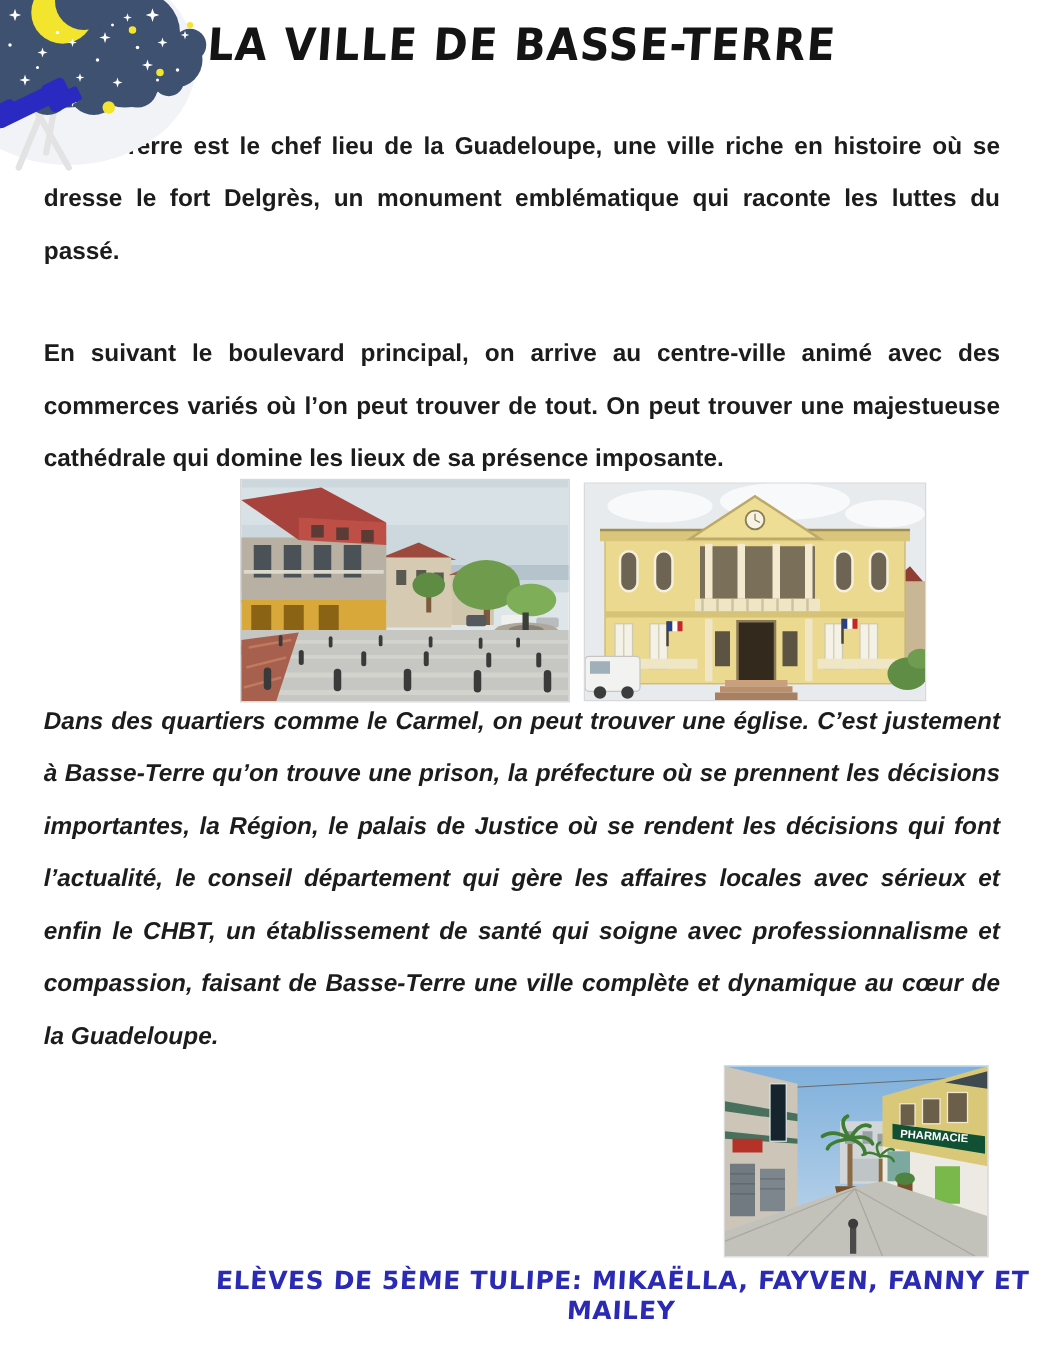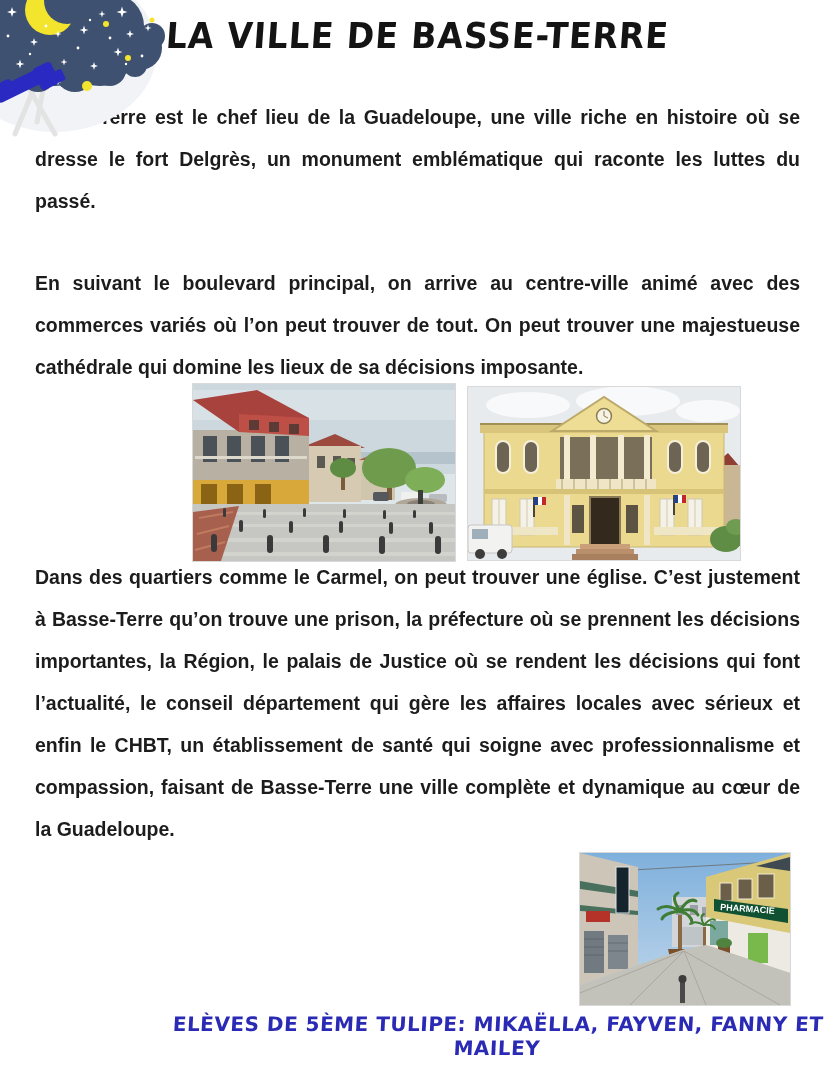--- a/index.html
+++ b/index.html
@@ -15,21 +15,21 @@
   }
   .title span{display:inline-block;transform:skewX(-4deg) scaleY(1.08);}
   
   .para{
     position:absolute;left:35px;width:765px;margin:0;
     font-size:19.5px;font-weight:bold;color:#1c1c1c;line-height:42px;
     text-align:justify;text-justify:inter-word;
   }
   .p1{top:96px;}
   .p2{top:262px;}
-  .p3{top:556px;}
+  .p3{top:556px;font-style:italic;}
   
   .clipart{position:absolute;top:0;left:0;z-index:6;}
   .photo{position:absolute;z-index:5;box-shadow:0 0 0 1px #d9d9d9;background:#fff;}
   .photo-a{top:384px;left:193px;}
   .photo-b{top:387px;left:468px;}
   .photo-c{top:853px;left:580px;}
   
   .footer{
     position:absolute;top:1012px;left:160px;width:675px;text-align:center;
     font-family:"DejaVu Sans",sans-serif;font-weight:bold;font-size:20px;
@@ -104,21 +104,21 @@
       <rect x="-6" y="78" width="58" height="15" rx="4" transform="rotate(-26 20 86)"></rect>
       <rect x="36" y="64" width="20" height="24" rx="4" transform="rotate(-26 46 76)"></rect>
       <rect x="55" y="70" width="9" height="12" rx="2" transform="rotate(-26 59 76)"></rect>
       <rect x="-12" y="84" width="28" height="18" rx="4" transform="rotate(-26 0 95)"></rect>
     </g>
   </svg>
 
   <h1 class="title"><span>LA VILLE DE BASSE-TERRE</span></h1>
 
   <p class="para p1">Basse-Terre est le chef lieu de la Guadeloupe, une ville riche en histoire où se dresse le fort Delgrès, un monument emblématique qui raconte les luttes du passé.</p>
-  <p class="para p2">En suivant le boulevard principal, on arrive au centre-ville animé avec des commerces variés où l’on peut trouver de tout. On peut trouver une majestueuse cathédrale qui domine les lieux de sa décisions imposante.</p>
+  <p class="para p2">En suivant le boulevard principal, on arrive au centre-ville animé avec des commerces variés où l’on peut trouver de tout. On peut trouver une majestueuse cathédrale qui domine les lieux de sa présence imposante.</p>
   <p class="para p3">Dans des quartiers comme le Carmel, on peut trouver une église. C’est justement à Basse-Terre qu’on trouve une prison, la préfecture où se prennent les décisions importantes, la Région, le palais de Justice où se rendent les décisions qui font l’actualité, le conseil département qui gère les affaires locales avec sérieux et enfin le CHBT, un établissement de santé qui soigne avec professionnalisme et compassion, faisant de Basse-Terre une ville complète et dynamique au cœur de la Guadeloupe.</p>
 
   <svg class="photo photo-a" width="262" height="177" viewBox="0 0 262 177">
     <rect width="262" height="177" fill="#dfe6ea"></rect>
     <rect x="0" y="0" width="262" height="90" fill="#ccd7de"></rect>
     <rect x="0" y="6" width="262" height="30" fill="#d8e1e6"></rect>
     <rect x="150" y="68" width="112" height="12" fill="#b4c3cc"></rect>
 
     <polygon points="112,62 142,50 172,64" fill="#9c4a3e"></polygon>
     <rect x="116" y="62" width="52" height="56" fill="#d6cbb2"></rect>

